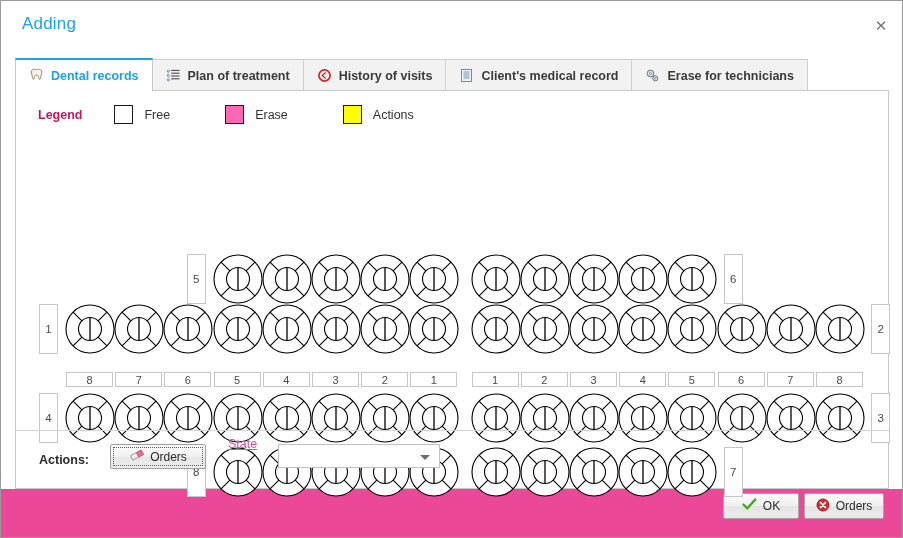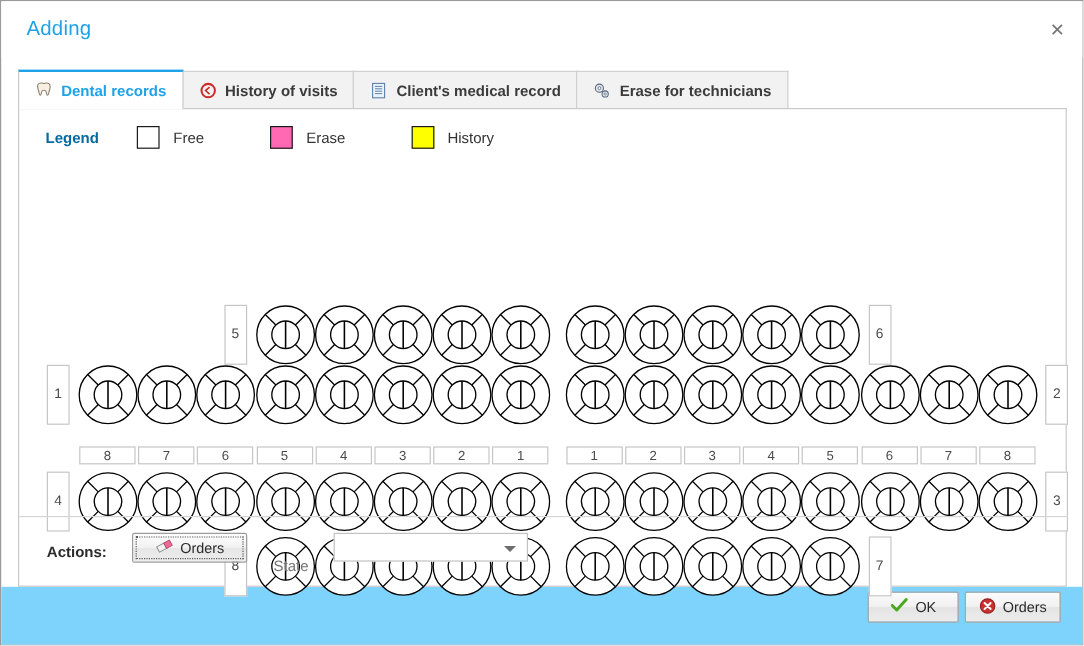--- a/index.html
+++ b/index.html
@@ -103,21 +103,21 @@
   #legend {
     position: absolute;
     left: 22px; top: 14px;
     display: flex;
     align-items: center;
     font-size: 12.5px;
     color: #333333;
   }
   #legend .lbl {
     font-weight: bold;
-    color: #0369a1;
+    color: #be185d;
     margin-right: 32px;
   }
   .legend-item {
     display: flex;
     align-items: center;
     margin-right: 55px;
   }
   .swatch {
     width: 19px; height: 19px;
     border: 1px solid #1a1a1a;
@@ -195,23 +195,24 @@
   }
   #erase-btn::before {
     content: "";
     position: absolute;
     left: 2px; top: 2px; right: 2px; bottom: 2px;
     border: 1px dotted #5a5a5a;
     pointer-events: none;
   }
   #state-label {
     position: absolute;
-    left: 212px; top: 34px;
+    left: 212px; top: 6px;
     font-size: 12.5px;
-    color: #737373;
+    color: #ec4899;
+    text-decoration: underline;
   }
   #state-select {
     position: absolute;
     left: 262px; top: 13px;
     width: 162px; height: 24px;
     box-sizing: border-box;
     background: #ffffff;
     border: 1px solid #c2c2c2;
     cursor: pointer;
   }
@@ -228,21 +229,21 @@
     left: 7px; top: 4px;
     font-size: 12px;
     color: #333333;
   }
 
   
   #footer {
     position: absolute;
     left: 0; top: 488px;
     width: 903px; height: 49px;
-    background: #7dd3fc;
+    background: #ec4899;
   }
   .footbtn {
     position: absolute;
     top: 4px;
     width: 76px; height: 26px;
     box-sizing: border-box;
     background: linear-gradient(to bottom,#fbfbfb 0%,#f0f0f0 50%,#e4e4e4 51%,#ececec 100%);
     border: 1px solid #a6a6a6;
     border-radius: 2px;
     display: flex;
@@ -270,20 +271,34 @@
 
     <div class="tab active">
       <span class="tab-ico">
         <svg width="15" height="15" viewBox="0 0 15 15">
           <path d="M2.2 4.2c0-2 1.6-3 3.2-3 1 0 1.6.4 2.1.4s1.1-.4 2.1-.4c1.6 0 3.2 1 3.2 3 0 1.6-.5 2.6-.9 4-.3 1.1-.4 3.2-1.3 3.2-.8 0-.8-1.6-1.1-2.8-.2-.9-.5-1.4-1.9-1.4s-1.7.5-1.9 1.4c-.3 1.2-.3 2.8-1.1 2.8-.9 0-1-2.1-1.3-3.2-.4-1.4-.9-2.4-.9-4z" fill="#f6efe2" stroke="#8c8070" stroke-width="0.9"></path>
         </svg>
       </span>
       <span>Dental records</span>
     </div>
 
+    <div class="tab">
+      <span class="tab-ico">
+        <svg width="15" height="15" viewBox="0 0 15 15">
+          <circle cx="2.3" cy="3.2" r="1.1" fill="none" stroke="#5a7fa8" stroke-width="0.9"></circle>
+          <circle cx="2.3" cy="7.5" r="1.1" fill="none" stroke="#5a7fa8" stroke-width="0.9"></circle>
+          <circle cx="2.3" cy="11.8" r="1.1" fill="none" stroke="#5a7fa8" stroke-width="0.9"></circle>
+          <line x1="5.2" y1="2.4" x2="13.5" y2="2.4" stroke="#4a4a4a" stroke-width="1.1"></line>
+          <line x1="5.2" y1="5.2" x2="13.5" y2="5.2" stroke="#4a4a4a" stroke-width="1.1"></line>
+          <line x1="5.2" y1="8" x2="13.5" y2="8" stroke="#4a4a4a" stroke-width="1.1"></line>
+          <line x1="5.2" y1="10.8" x2="13.5" y2="10.8" stroke="#4a4a4a" stroke-width="1.1"></line>
+        </svg>
+      </span>
+      <span>Plan of treatment</span>
+    </div>
 
     <div class="tab">
       <span class="tab-ico">
         <svg width="15" height="15" viewBox="0 0 15 15">
           <circle cx="7.5" cy="7.5" r="5.6" fill="none" stroke="#cf2a2a" stroke-width="1.7"></circle>
           <path d="M8.6 4.6 L5.3 7.5 L8.6 10.4" fill="none" stroke="#cf2a2a" stroke-width="1.3"></path>
         </svg>
       </span>
       <span>History of visits</span>
     </div>
@@ -321,21 +336,21 @@
       <span class="legend-item">
         <span class="swatch" style="background:#ffffff"></span>
         <span>Free</span>
       </span>
       <span class="legend-item">
         <span class="swatch" style="background:#ff69b4"></span>
         <span>Erase</span>
       </span>
       <span class="legend-item">
         <span class="swatch" style="background:#ffff00"></span>
-        <span>History</span>
+        <span>Actions</span>
       </span>
     </div>
 
     <div id="chart">
         <div class="tooth" style="left: 196.6px; top: 163px;">
           <svg width="50" height="50" viewBox="0 0 50 50">
             <circle cx="25" cy="25" r="24" fill="#ffffff" stroke="#000" stroke-width="1.1"></circle>
             <line x1="33.1317279836453" y1="33.1317279836453" x2="41.97056274847714" y2="41.970562748477136" stroke="#000" stroke-width="1.1"></line>
             <line x1="16.8682720163547" y1="33.1317279836453" x2="8.029437251522861" y2="41.97056274847714" stroke="#000" stroke-width="1.1"></line>
             <line x1="16.8682720163547" y1="16.8682720163547" x2="8.029437251522857" y2="8.029437251522861" stroke="#000" stroke-width="1.1"></line>

